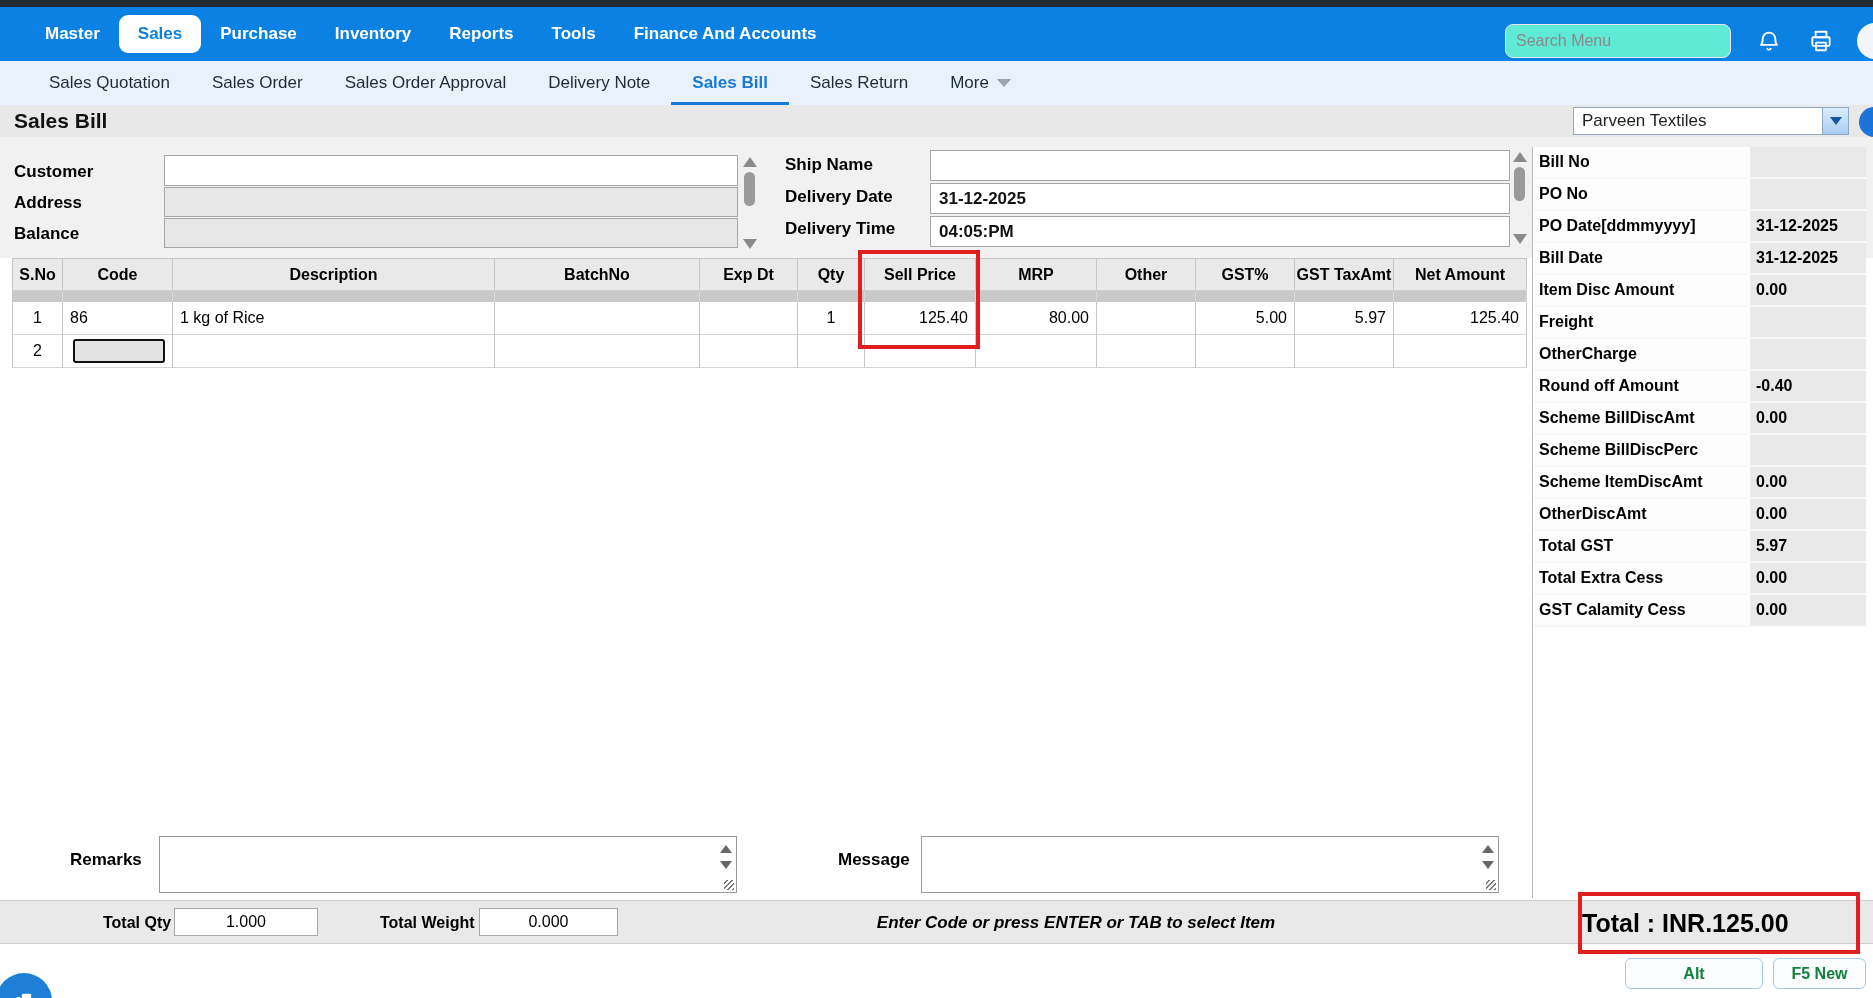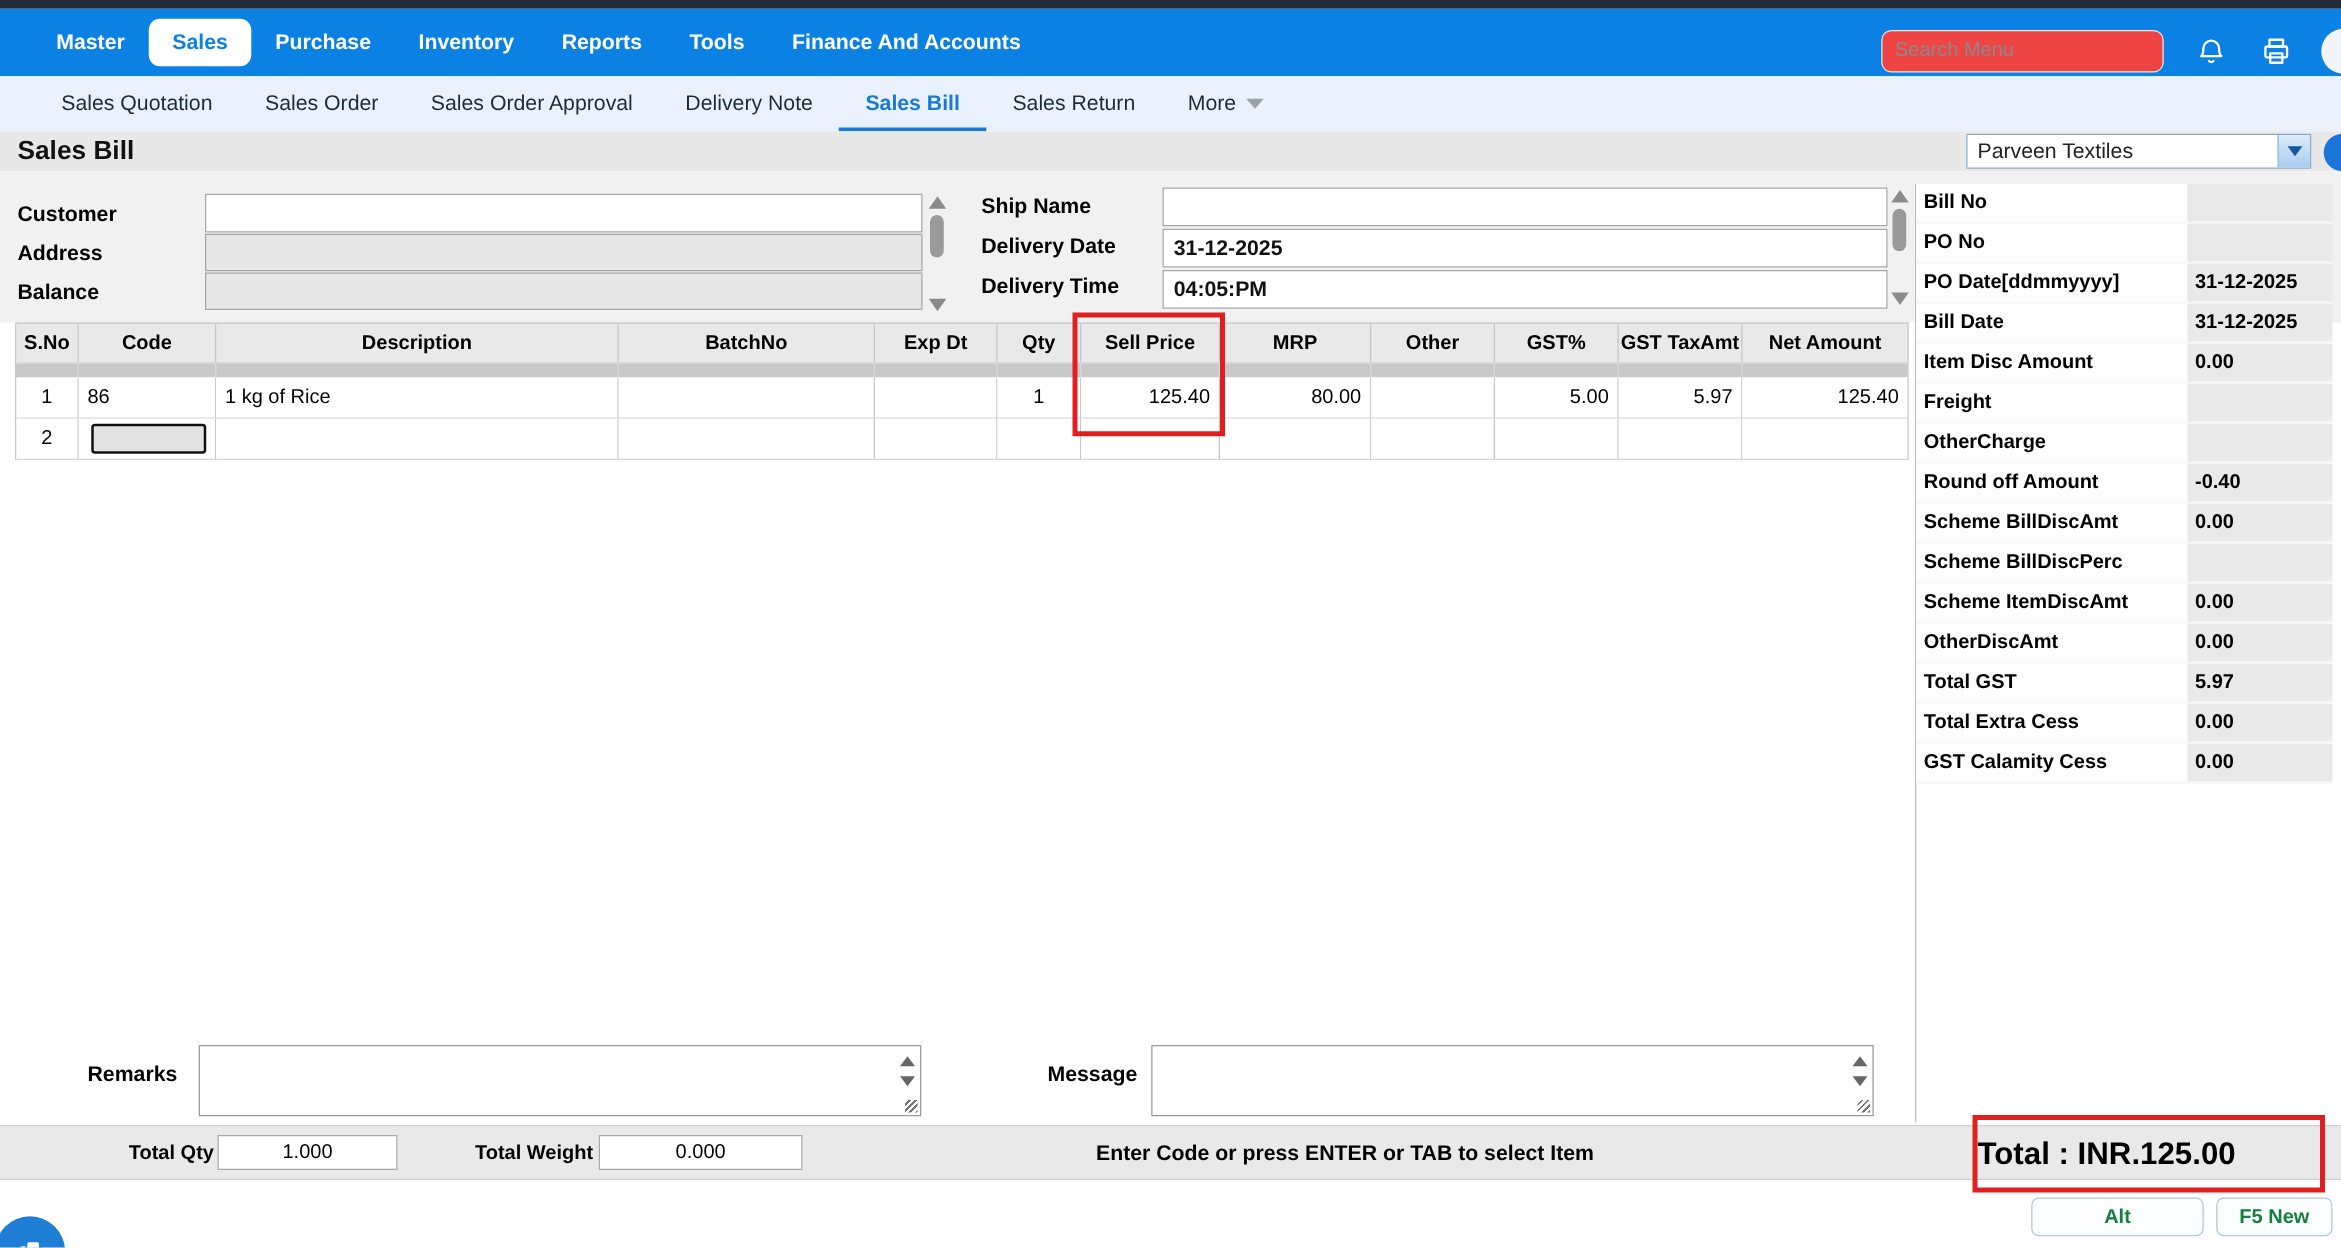--- a/index.html
+++ b/index.html
@@ -5,21 +5,21 @@
   * { margin:0; padding:0; box-sizing:border-box; font-family:"Liberation Sans", sans-serif; }
   html,body { width:1873px; height:998px; background:#fff; overflow:hidden; position:relative; }
 
   
   .top-strip { position:absolute; left:0; top:0; width:1873px; height:7px; background:#242a35; }
   .main-nav { position:absolute; left:0; top:7px; width:1873px; height:54px; background:#0c81e4;
               display:flex; align-items:center; padding-left:26px; }
   .nav-item { color:#fff; font-weight:bold; font-size:17px; padding:9px 19px; cursor:pointer; white-space:nowrap; }
   .nav-item.active { background:#fff; color:#0c81e4; border-radius:9px; }
   .nav-right { position:absolute; right:0; top:7px; height:54px; display:flex; align-items:center; }
-  .search-box { width:226px; height:34px; border-radius:8px; border:1px solid #e8e8e8; background:#ef4444;
+  .search-box { width:226px; height:34px; border-radius:8px; border:1px solid #e8e8e8; background:#5eead4;
                 font-size:16px; color:#333; padding:0 10px; outline:none; }
   .search-box::placeholder { color:#8a8a8a; }
   .nav-icon { width:28px; height:28px; margin-left:24px; display:flex; align-items:center; justify-content:center; cursor:pointer; }
   .nav-avatar { width:36px; height:36px; border-radius:50%; background:#f2f6fb; margin-left:22px; margin-right:-20px; }
 
   
   .sub-nav { position:absolute; left:0; top:61px; width:1873px; height:44px; background:#e9f2fc;
              display:flex; align-items:center; padding-left:28px; }
   .subnav-item { position:relative; color:#1c2b3a; font-size:17px; padding:0 21px; height:44px;
                  display:flex; align-items:center; cursor:pointer; white-space:nowrap; }
@@ -84,21 +84,21 @@
   .ta-dn { position:absolute; right:4px; top:24px; width:0; height:0; border-left:6px solid transparent; border-right:6px solid transparent; border-top:8px solid #666; }
   .ta-resize { position:absolute; right:2px; bottom:2px; width:10px; height:10px;
                background:repeating-linear-gradient(135deg, transparent 0 2px, #777 2px 3.5px); }
 
   
   .bottom-bar { position:absolute; left:0; top:900px; width:1873px; height:44px; background:#e9e9e9;
                 border-top:1px solid #cfcfcf; border-bottom:1px solid #cfcfcf; }
   .bb-label { position:absolute; font-size:16px; font-weight:bold; color:#000; top:13px; }
   .bb-input { position:absolute; top:7px; height:28px; border:1px solid #a8a8a8; background:#fff;
               font-size:16px; text-align:center; color:#000; outline:none; }
-  .hint { position:absolute; top:12px; left:856px; width:440px; text-align:center; font-size:17px; font-weight:bold; color:#000; }
+  .hint { position:absolute; top:12px; left:856px; width:440px; text-align:center; font-size:17px; font-weight:bold; color:#000;font-style:italic; }
   .total-box { position:absolute; left:1578px; top:892px; width:282px; height:62px; border:4px solid #e02020;
                display:flex; align-items:center; }
   .total-text { font-size:25px; font-weight:bold; color:#000; white-space:nowrap; }
   .sellprice-box { position:absolute; left:858px; top:250px; width:122px; height:99px; border:4px solid #e02020; }
 
   .footer-btn { position:absolute; top:958px; height:31px; background:#fbfdff; border:1px solid #a9c7e7;
                 border-radius:6px; font-size:16px; font-weight:bold; color:#15803d; text-align:center; line-height:29px; cursor:pointer; }
   .chat-circle { position:absolute; left:-4px; top:973px; width:56px; height:56px; border-radius:50%;
                  background:#1f7fd6; display:flex; align-items:center; justify-content:center; cursor:pointer; }
 </style>
@@ -324,21 +324,21 @@
 <div class="ta-wrap" style="left:921px; top:836px; width:578px; height:57px;">
   <div class="ta-up"></div>
   <div class="ta-dn"></div>
   <div class="ta-resize"></div>
 </div>
 
 <div class="bottom-bar">
   <div class="bb-label" style="left:103px;">Total Qty</div>
   <input class="bb-input" style="left: 174px; width: 144px;" value="1.000">
   <div class="bb-label" style="left:380px;">Total Weight</div>
-  <input class="bb-input" style="left: 479px; width: 163px;" value="0.000">
+  <input class="bb-input" style="left: 479px; width: 139px;" value="0.000">
   <div class="hint">Enter Code or press ENTER or TAB to select Item</div>
 </div>
 
 <div class="total-box">
   <div class="total-text">Total : INR.125.00</div>
 </div>
 
 <div class="footer-btn" style="left:1625px; width:138px;">Alt</div>
 <div class="footer-btn" style="left:1773px; width:93px;">F5 New</div>
 

